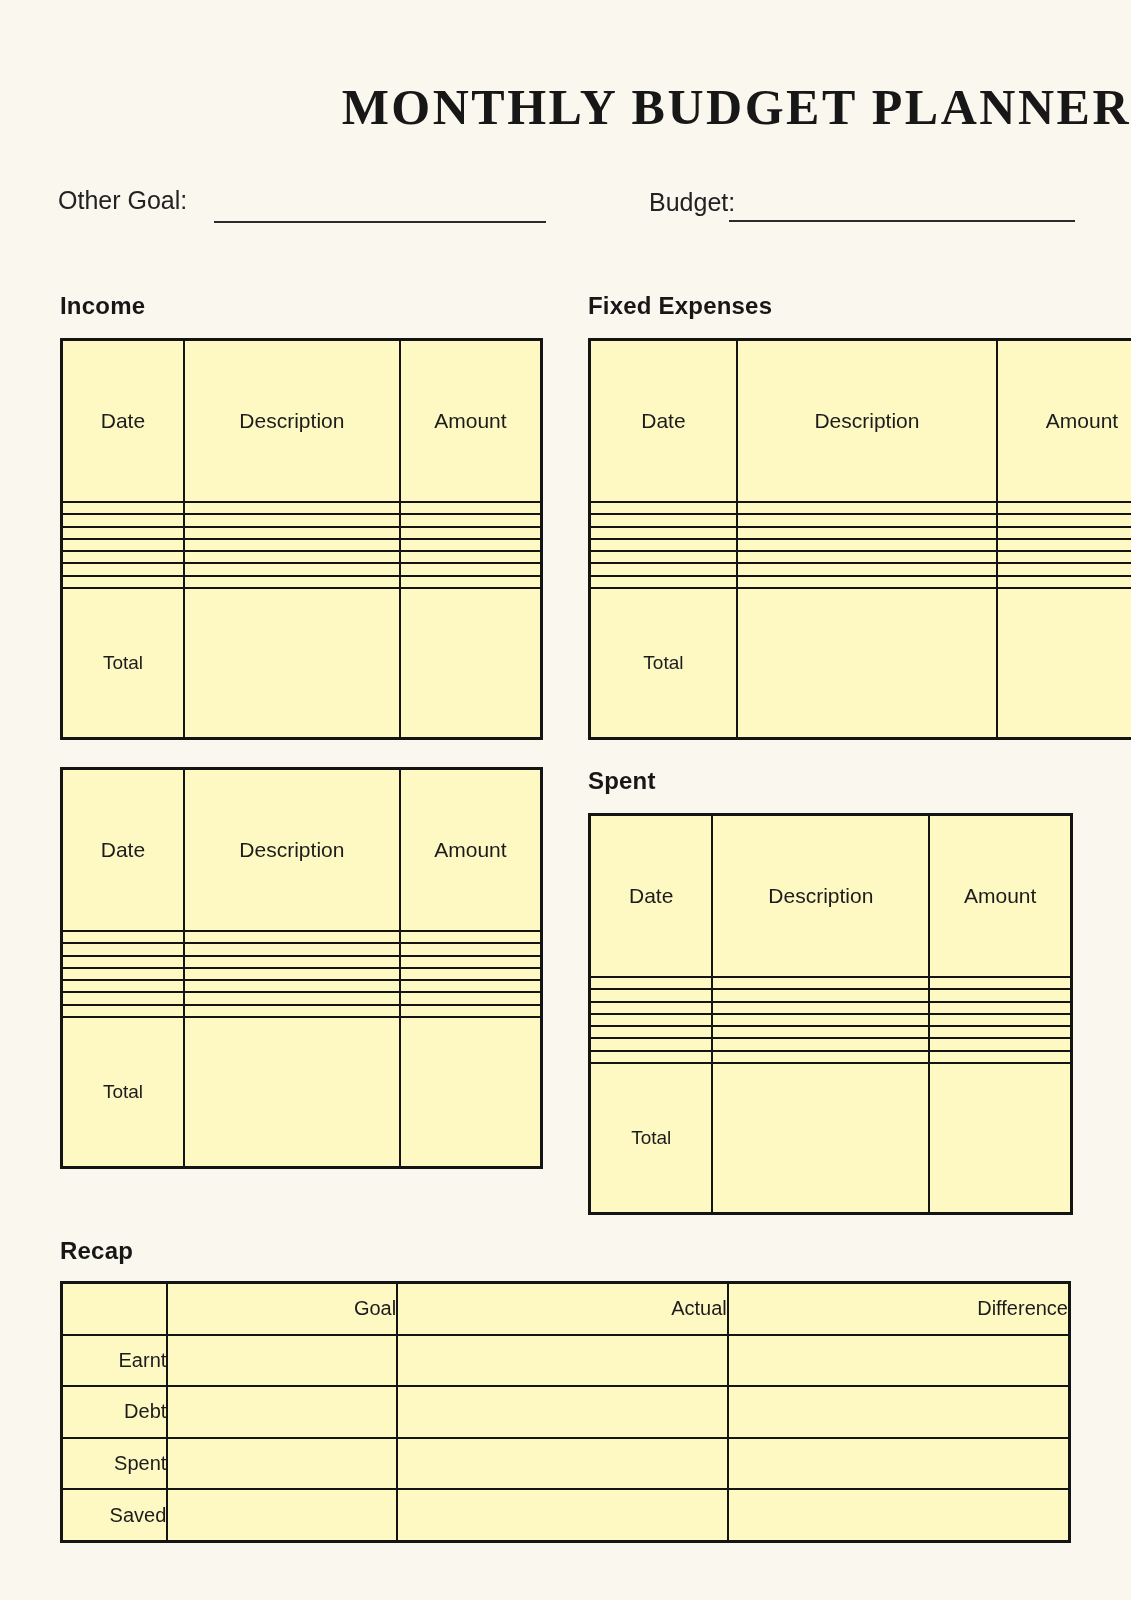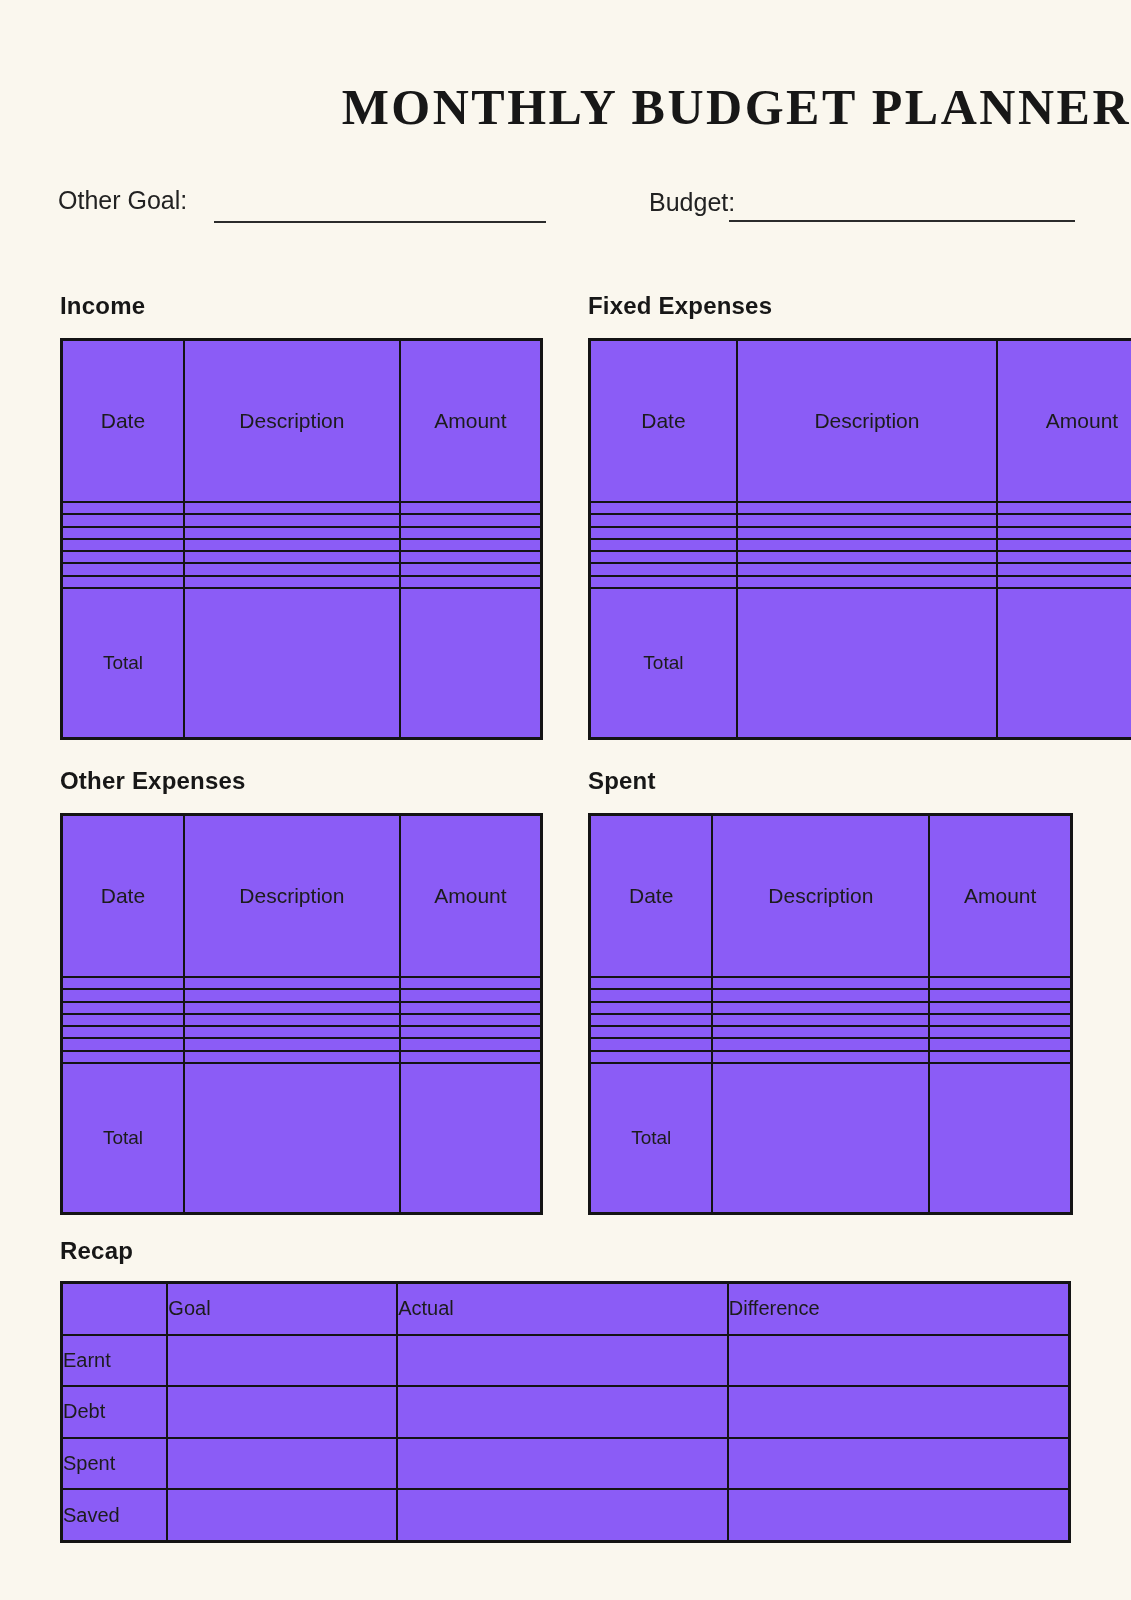--- a/index.html
+++ b/index.html
@@ -22,33 +22,33 @@
   .field-line  { position: absolute; height: 0; border-top: 2px solid #2B2B2B; }
   .field-line[data-interactable="true"] { cursor: text; }
 
   .tbl-section { position: absolute; }
   .section-title {
     font-size: 24px; line-height: 28px; font-weight: 700;
     color: #171717; margin: 0 0 18px 0; letter-spacing: 0.2px;
   }
   .recap-section .section-title { margin-bottom: 16px; }
 
-  table { width: 100%; border-collapse: collapse; table-layout: fixed; background: #8b5cf6; }
+  table { width: 100%; border-collapse: collapse; table-layout: fixed; background: #fef9c3; }
   .budget-table { height: 402px; border: 3px solid #141414; }
   .budget-table th, .budget-table td { border: 2.5px solid #141414; }
   .budget-table th {
     font-weight: 400; font-size: 21px; text-align: center;
     vertical-align: middle; color: #1C1C1C;
   }
   .total-cell { text-align: center; font-size: 19px; vertical-align: middle; }
 
   .recap-table { height: 262px; border: 3px solid #141414; }
   .recap-table th, .recap-table td {
     border: 2.5px solid #141414; font-size: 20px; font-weight: 400;
-    text-align: left; vertical-align: middle; color: #1C1C1C;
+    text-align: right; vertical-align: middle; color: #1C1C1C;
   }
 </style>
 </head>
 <body>
 
 <div class="page" data-interactable="false">
 
   <h1 class="title" data-interactable="false">MONTHLY BUDGET PLANNER</h1>
 
   <span class="field-label" style="left:58px; top:186px;" data-interactable="false">Other Goal:</span>
@@ -167,21 +167,20 @@
           <tr data-interactable="false">
             <td data-interactable="false" class="total-cell">Total</td>
             <td data-interactable="true"></td>
             <td data-interactable="true"></td>
           </tr>
         </tbody>
       </table>
   </section>
 
   <section class="tbl-section" style="left:60px; top:767px; width:483px;" data-interactable="false">
-    <h2 class="section-title" data-interactable="false">Other Expenses</h2>
     <table class="budget-table" data-interactable="false">
       <colgroup>
           <col style="width:25.5%">
           <col style="width:45%">
           <col style="width:29.5%">
         </colgroup>
     <tbody>
           <tr data-interactable="false">
             <th data-interactable="false">Date</th>
             <th data-interactable="false">Description</th>

